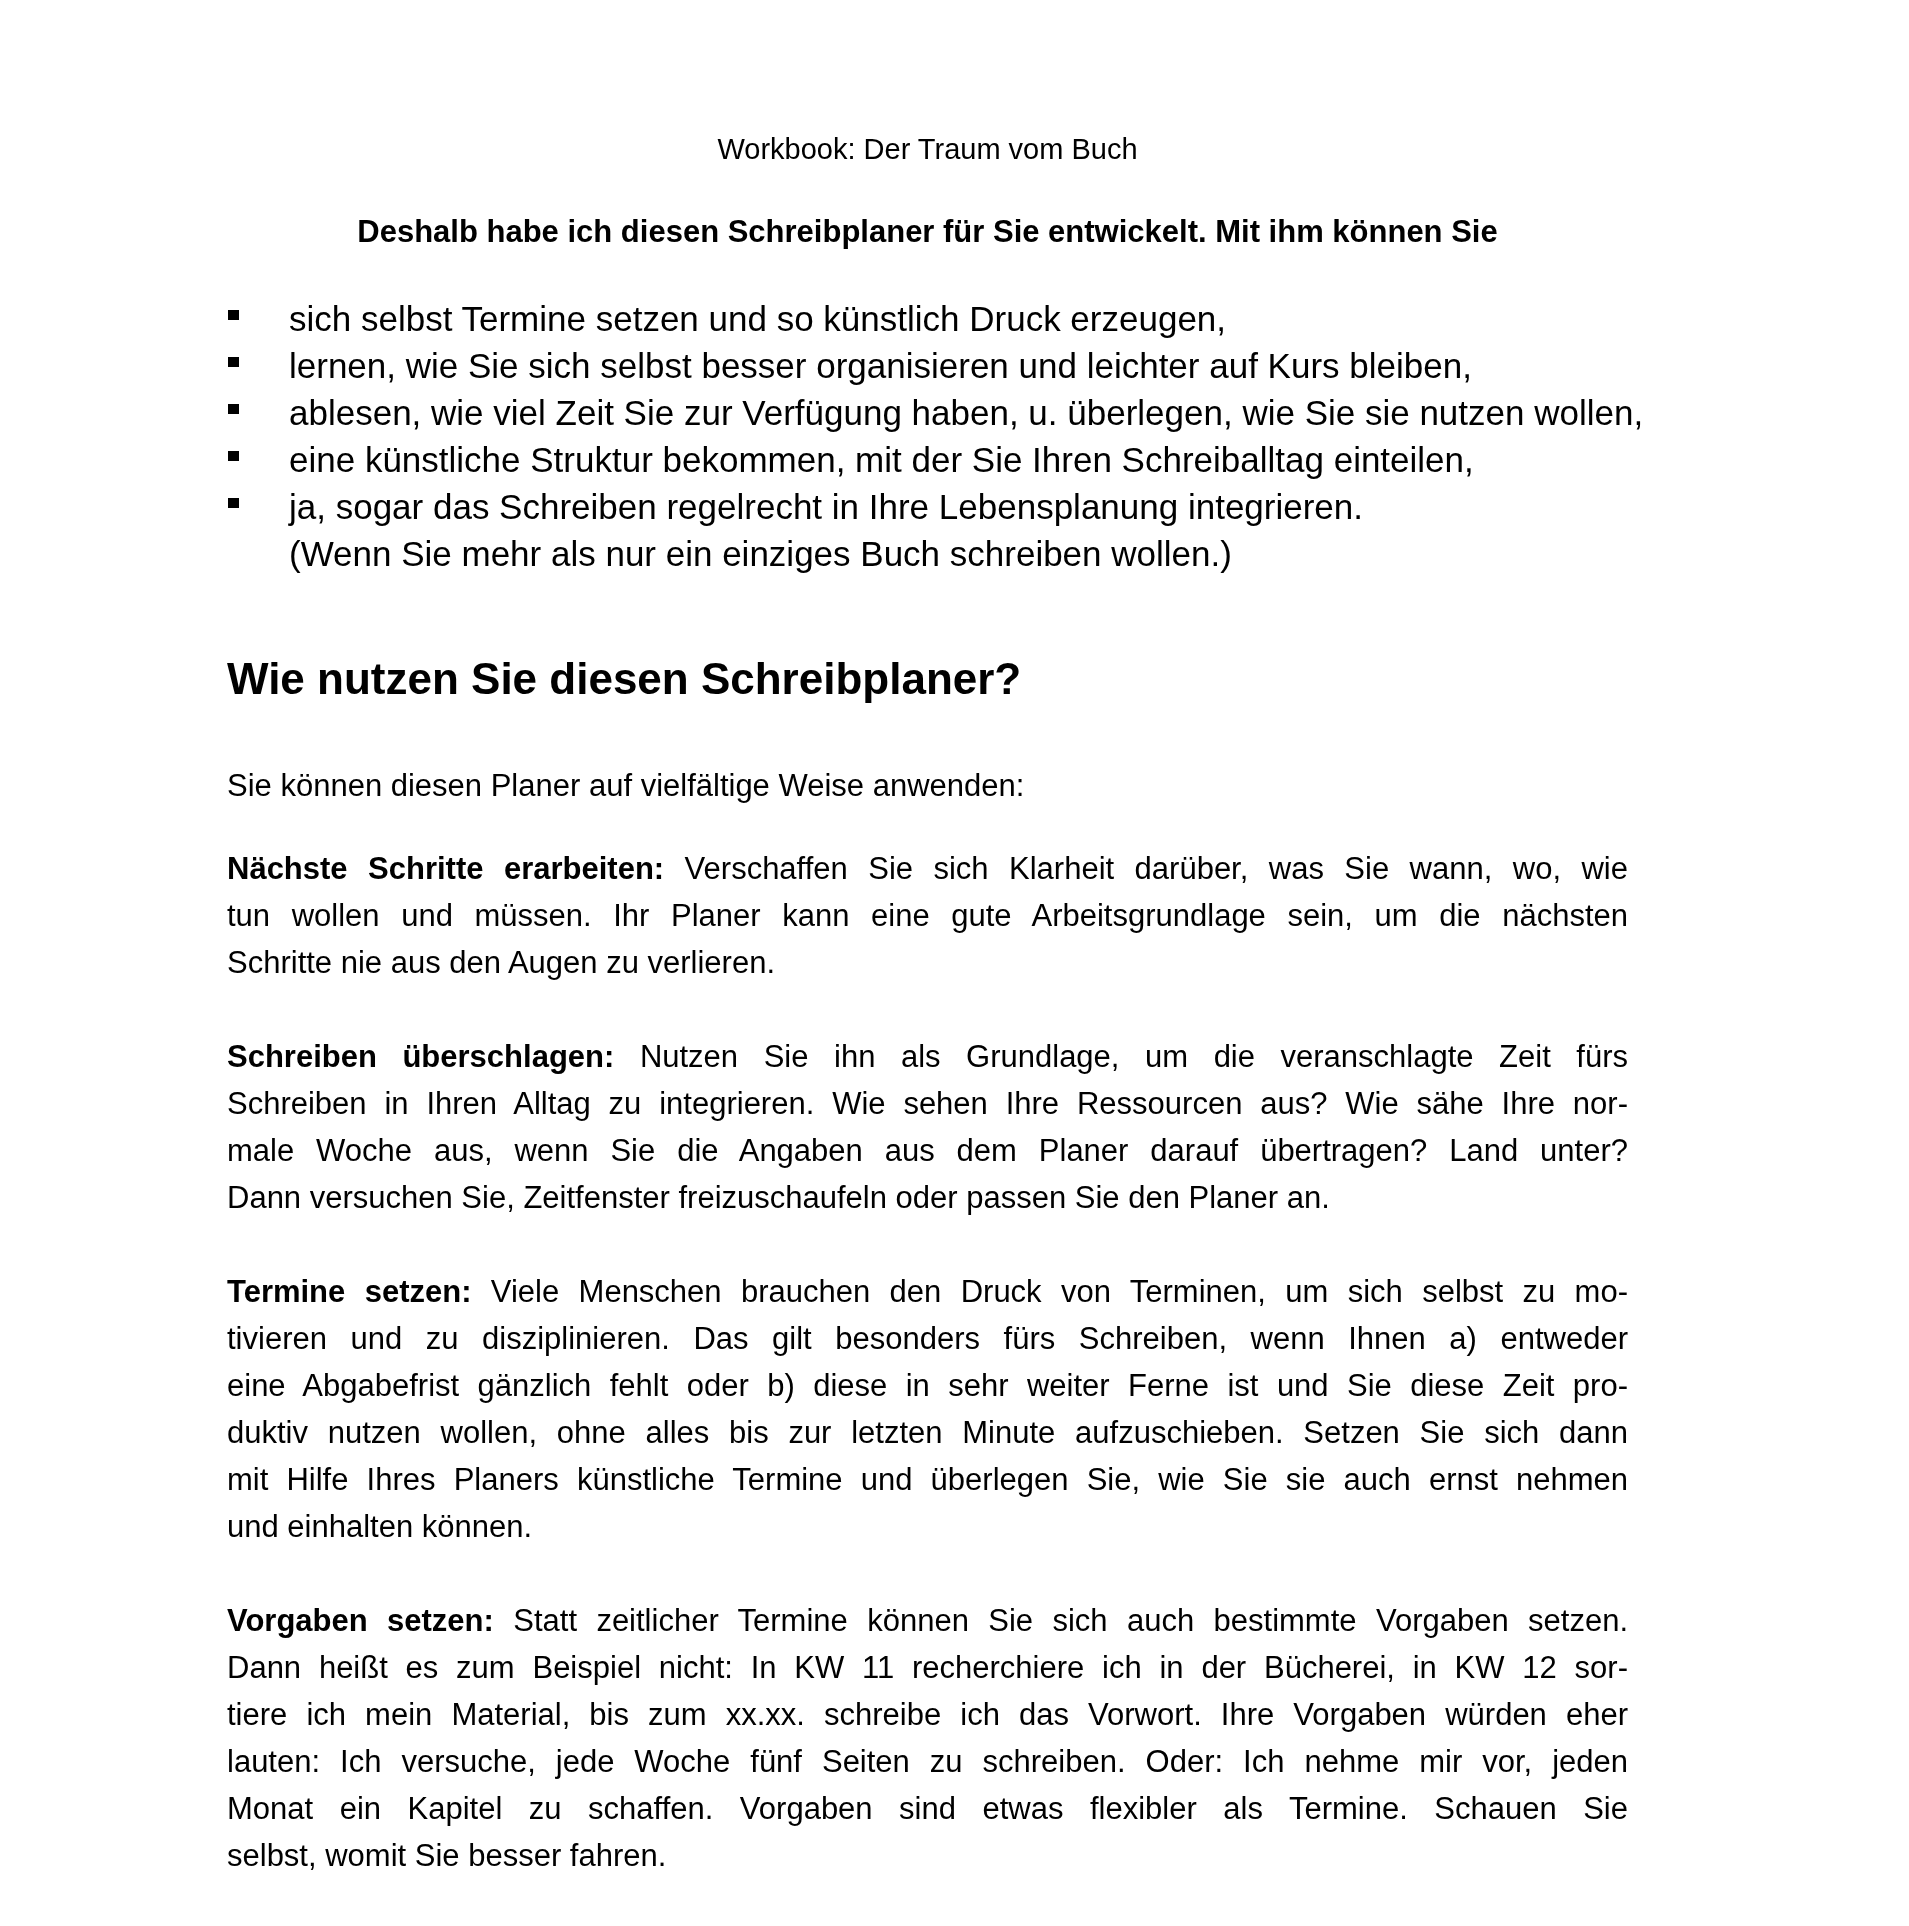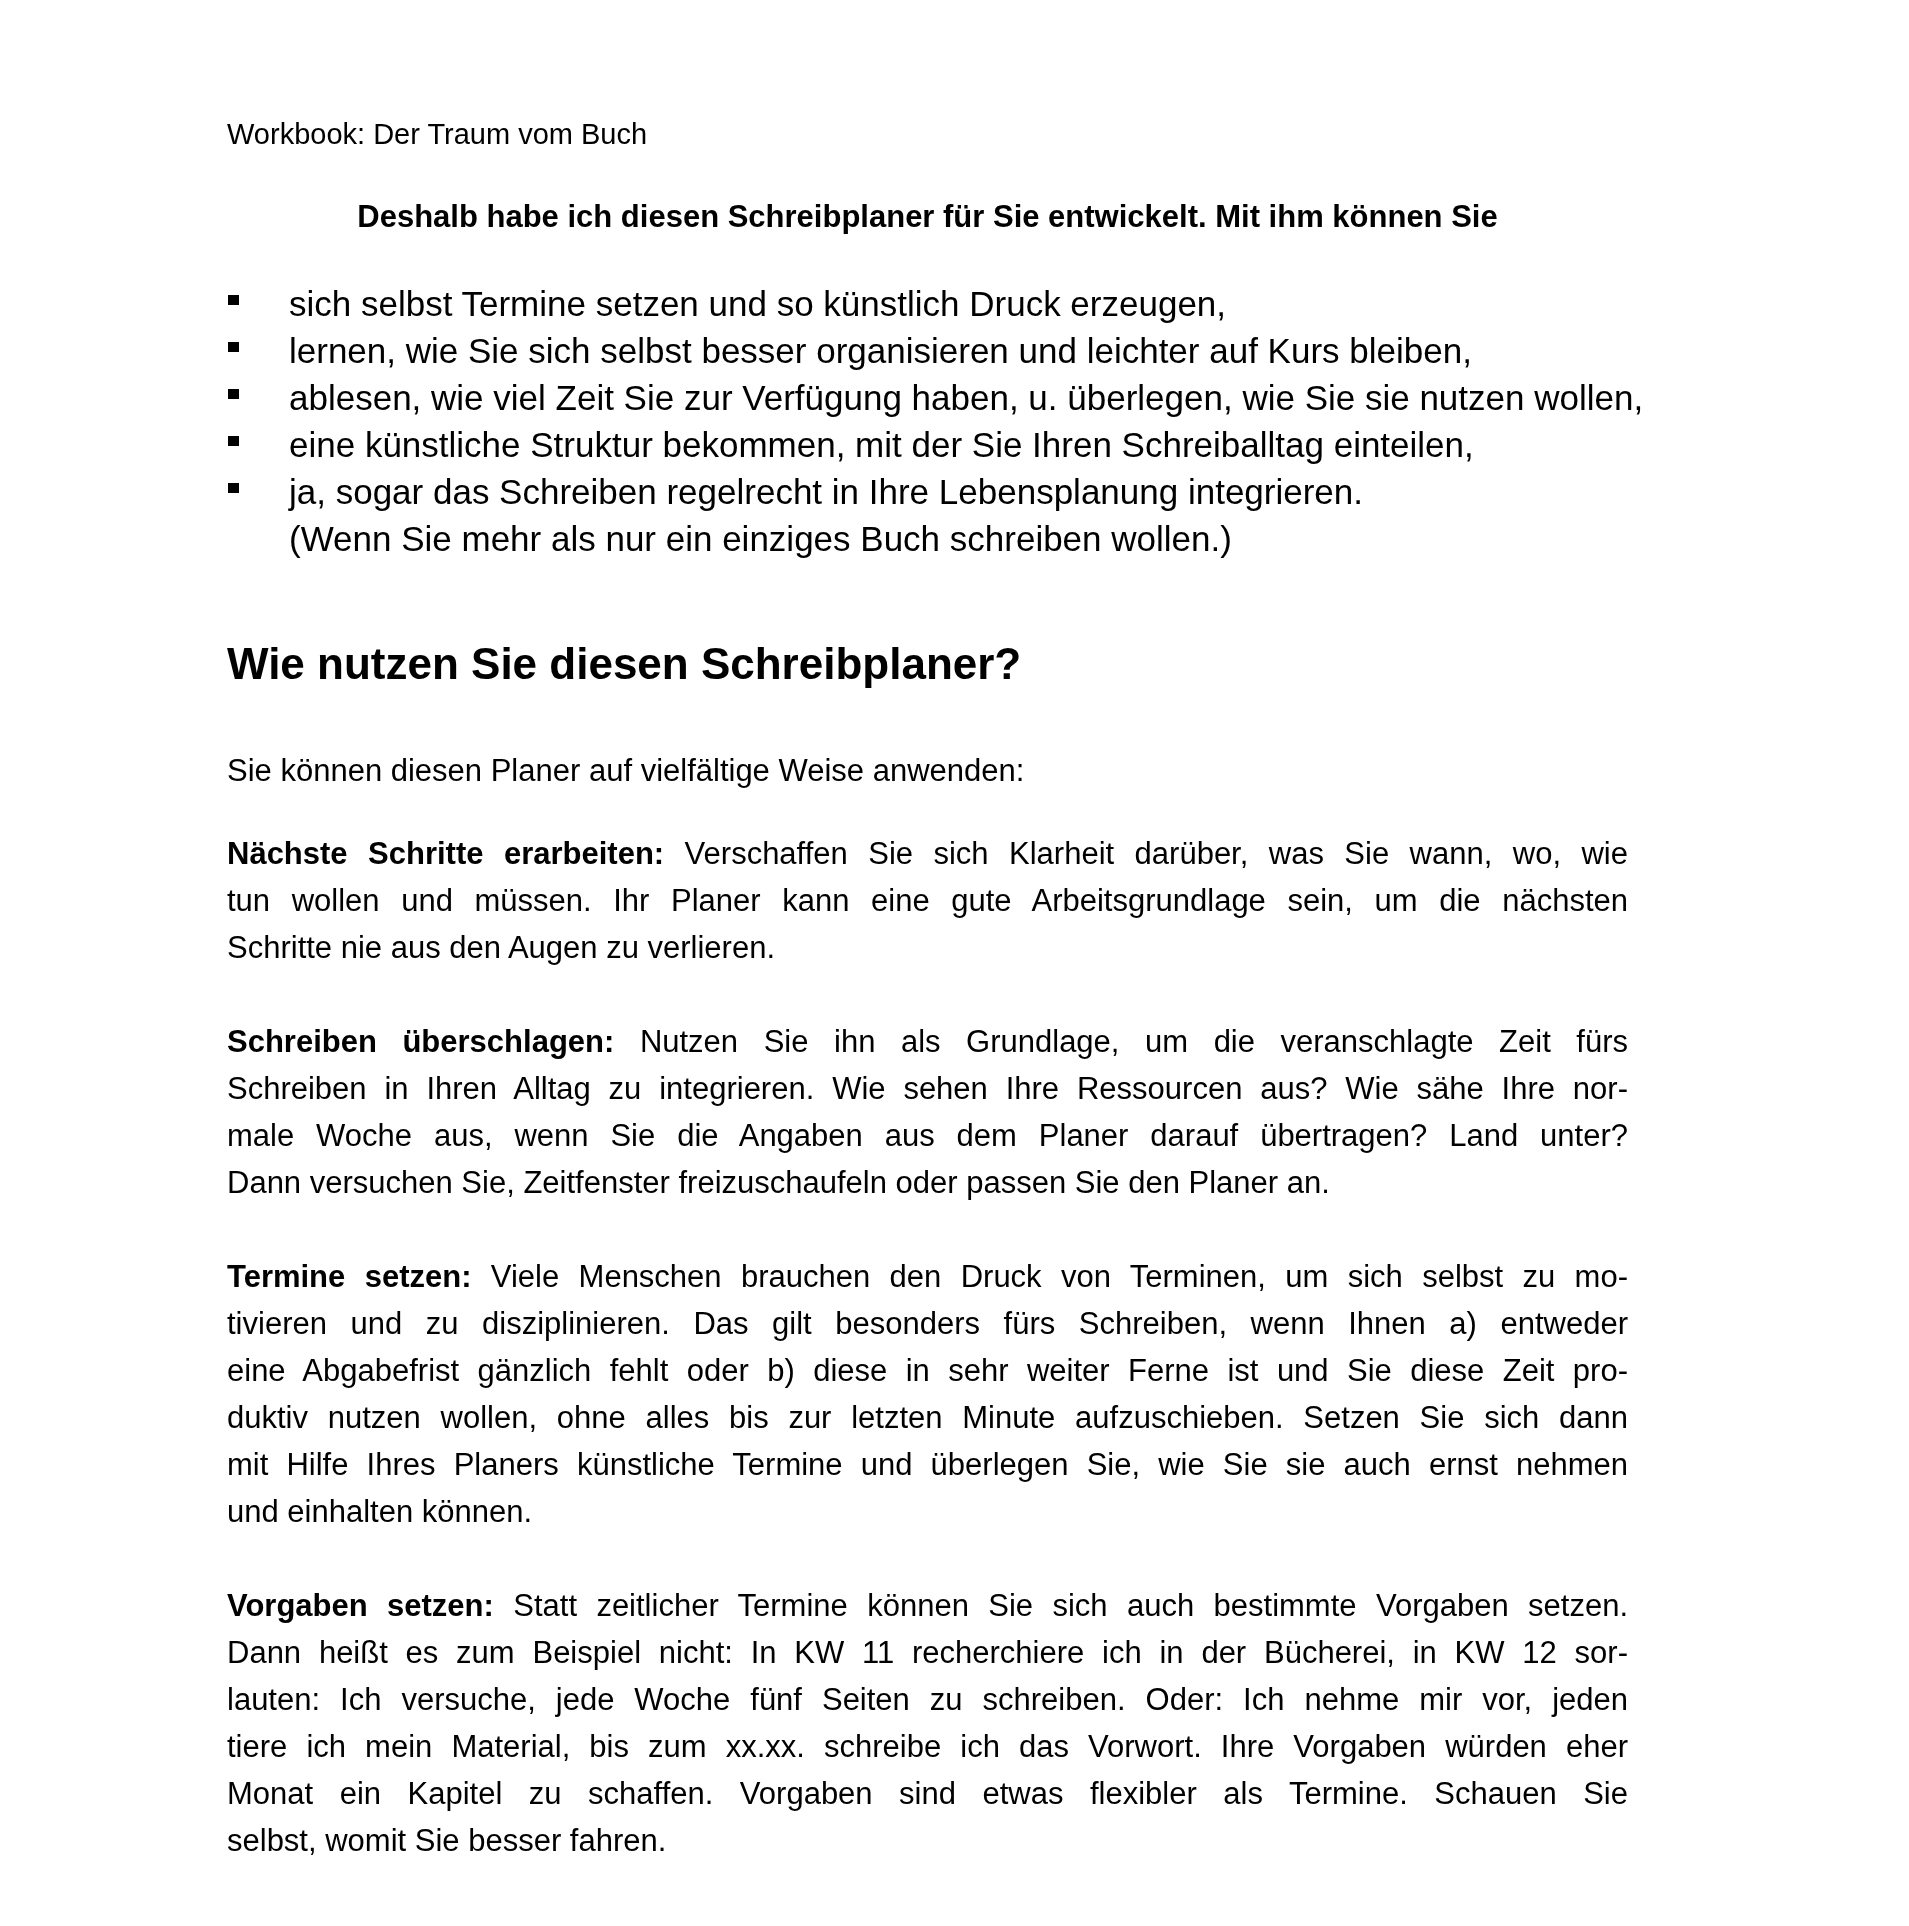--- a/index.html
+++ b/index.html
@@ -11,22 +11,23 @@
     color:#000000;
     font-family:"Liberation Sans", sans-serif;
     box-sizing:border-box;
     padding:115px 282px 0 227px;
     overflow:hidden;
   }
   
   .hdr{
     font-size:29px;
     line-height:39px;
-    text-align:left;
+    text-align:center;
     color:#000000;
+    margin-top:15px;
   }
   
   .intro{
     margin-top:39px;
     font-size:31px;
     line-height:47px;
     font-weight:700;
     text-align:center;
   }
   
@@ -123,21 +124,21 @@
         <div class="pl jl"><span class="b">Termine setzen:</span><span> Viele Menschen brauchen den Druck von Terminen, um sich selbst zu mo-</span></div>
         <div class="pl jl"><span>tivieren und zu disziplinieren. Das gilt besonders fürs Schreiben, wenn Ihnen a) entweder</span></div>
         <div class="pl jl"><span>eine Abgabefrist gänzlich fehlt oder b) diese in sehr weiter Ferne ist und Sie diese Zeit pro-</span></div>
         <div class="pl jl"><span>duktiv nutzen wollen, ohne alles bis zur letzten Minute aufzuschieben. Setzen Sie sich dann</span></div>
         <div class="pl jl"><span>mit Hilfe Ihres Planers künstliche Termine und überlegen Sie, wie Sie sie auch ernst nehmen</span></div>
         <div class="pl ll"><span>und einhalten können.</span></div>
       </div>
       <div class="para">
         <div class="pl jl"><span class="b">Vorgaben setzen:</span><span> Statt zeitlicher Termine können Sie sich auch bestimmte Vorgaben setzen.</span></div>
         <div class="pl jl"><span>Dann heißt es zum Beispiel nicht: In KW 11 recherchiere ich in der Bücherei, in KW 12 sor-</span></div>
+        <div class="pl jl"><span>tiere ich mein Material, bis zum xx.xx. schreibe ich das Vorwort. Ihre Vorgaben würden eher</span></div>
         <div class="pl jl"><span>lauten: Ich versuche, jede Woche fünf Seiten zu schreiben. Oder: Ich nehme mir vor, jeden</span></div>
-        <div class="pl jl"><span>tiere ich mein Material, bis zum xx.xx. schreibe ich das Vorwort. Ihre Vorgaben würden eher</span></div>
         <div class="pl jl"><span>Monat ein Kapitel zu schaffen. Vorgaben sind etwas flexibler als Termine. Schauen Sie</span></div>
         <div class="pl ll"><span>selbst, womit Sie besser fahren.</span></div>
       </div>
     </div>
 
 </div>
 
 
 </body></html>

